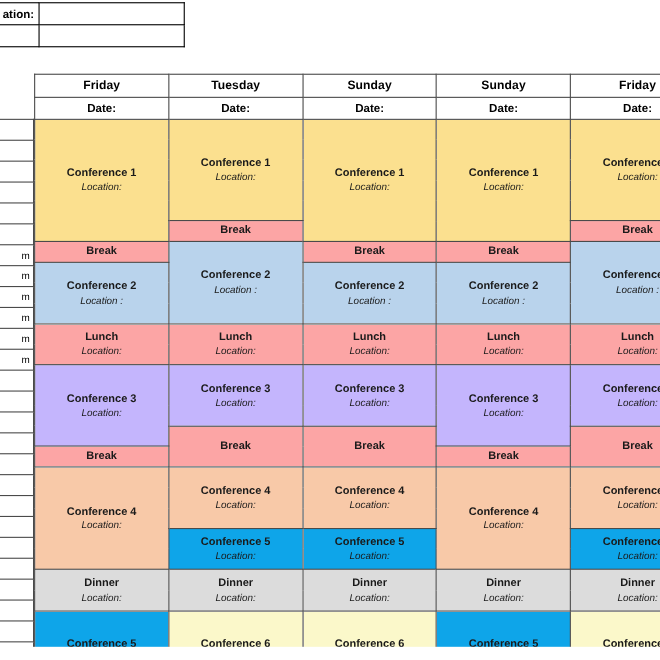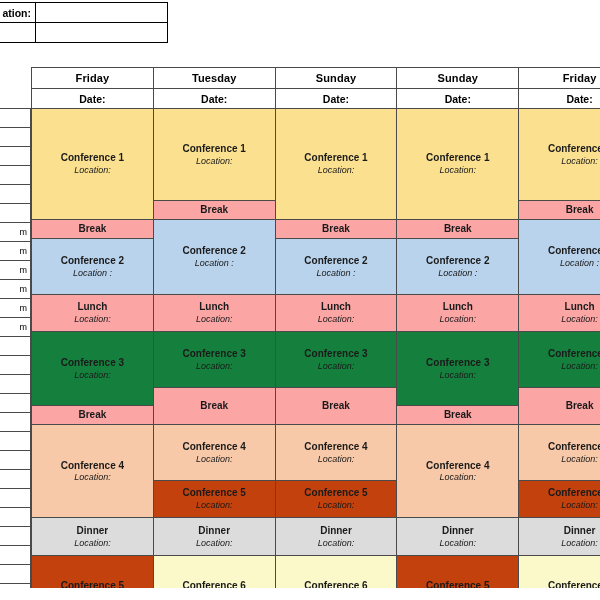--- a/index.html
+++ b/index.html
@@ -115,23 +115,23 @@
     font-size: 9px;
     font-style: italic;
     color: #1a1a1a;
     margin-top: 1px;
   }
   .single-line .sess-title { font-size: 10px; }
 
   
   .c-yellow   { background: #fbe08f; }
   .c-blue     { background: #b9d3ec; }
-  .c-green    { background: #15803d; }
+  .c-green    { background: #c4b5fd; }
   .c-salmon   { background: #f8c9a8; }
-  .c-slate    { background: #c2410c; }
+  .c-slate    { background: #0ea5e9; }
   .c-cream    { background: #fbf8ca; }
   .c-grey     { background: #fca5a5; }
   .c-greylt   { background: #dcdcdc; }
 
   
   #bottom-strip {
     position: absolute;
     left: 0;
     top: 588px;
     width: 600px;

